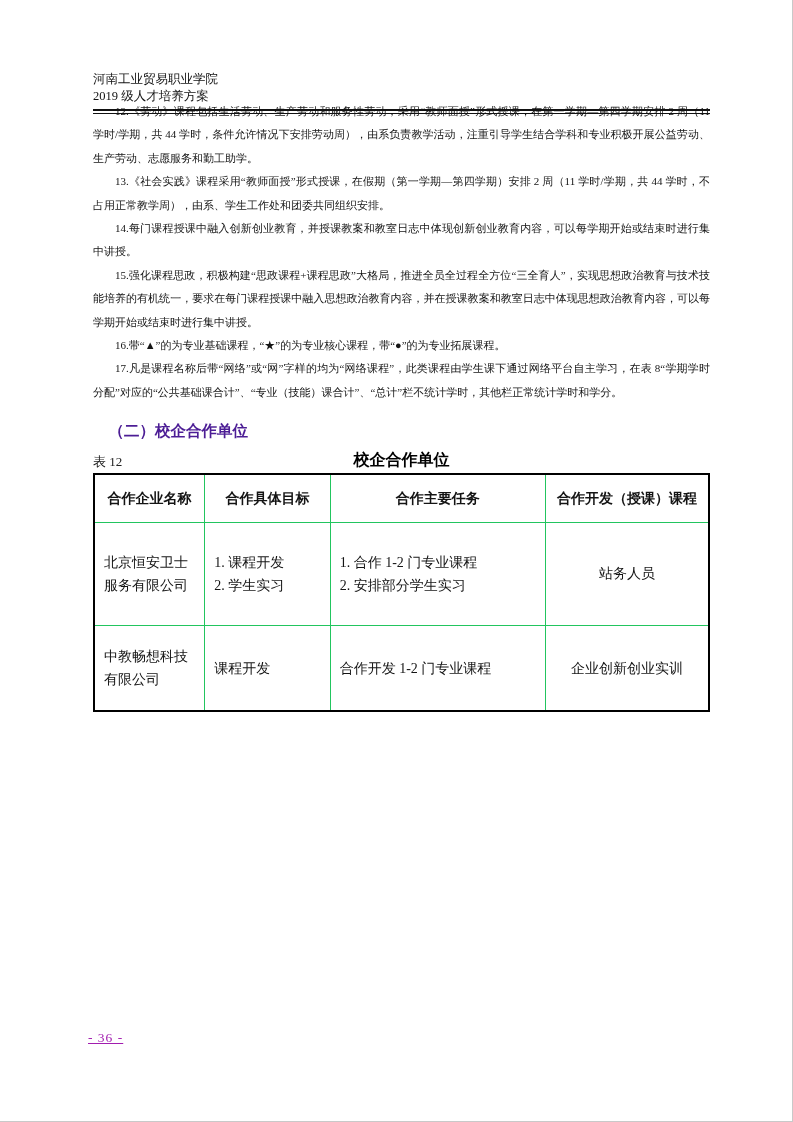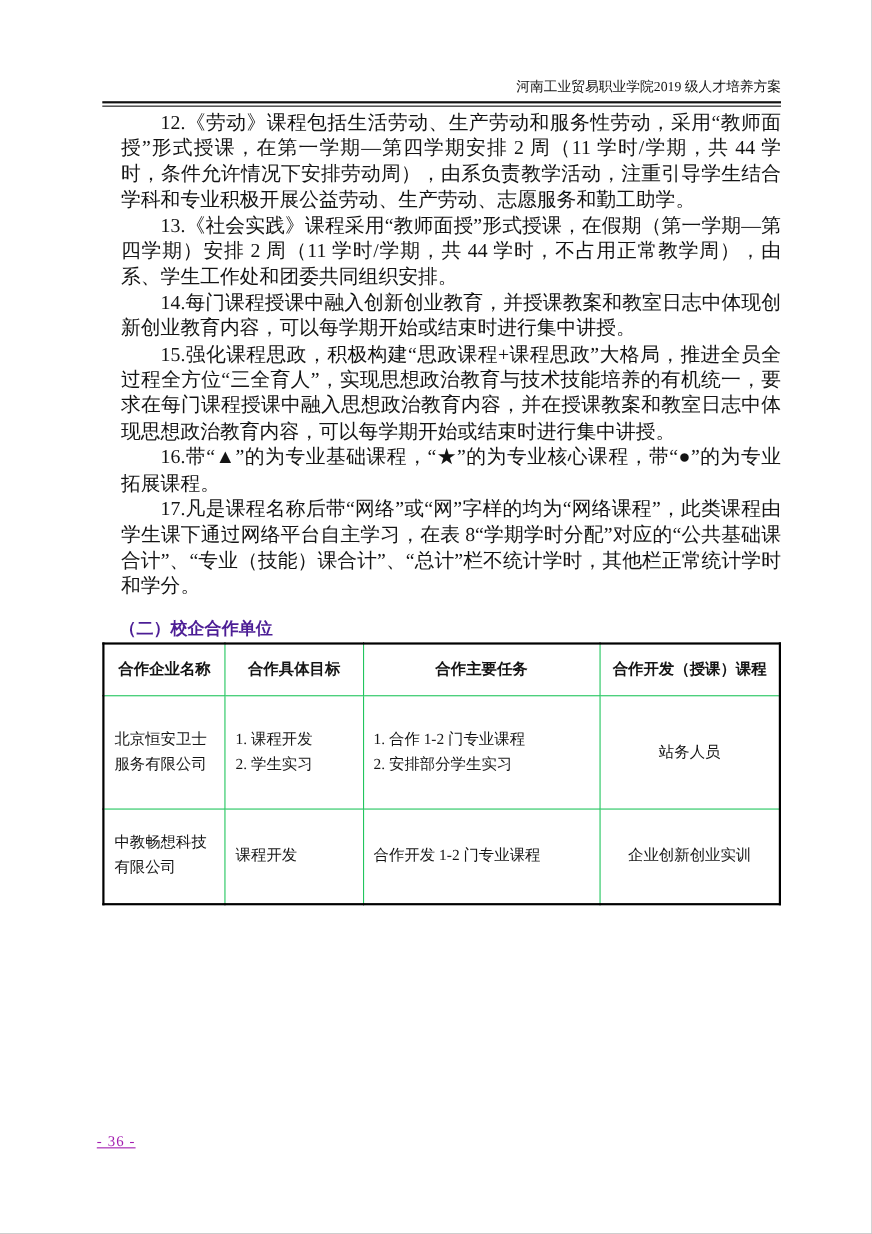--- a/index.html
+++ b/index.html
@@ -8,34 +8,34 @@
   .page {
     position:relative; width:793px; height:1122px; background:#ffffff;
     border-right:1px solid #c9c9c9; border-bottom:1px solid #c9c9c9;
     overflow:hidden;
   }
   
   .page-header {
     position:absolute; left:93px; top:71px; width:617px;
   }
   .page-header .hd-row {
-    display:flex; justify-content:flex-end; align-items:baseline;
-    font-size:12.5px; line-height:17px; color:#111;
+    display:flex; justify-content:flex-start; align-items:baseline;
+    font-size:12.5px; line-height:17px; color:#111;flex-direction:column;
   }
   .page-header .hd-rule-thick { margin-top:4px; height:0; border-top:2.5px solid #111; }
   .page-header .hd-rule-thin  { margin-top:1.5px; height:0; border-top:1px solid #111; }
 
   
   .content {
     position:absolute; left:93px; top:100px; width:617px;
   }
   .content p.body-par {
-    font-size:18px; line-height:23.4px;
+    font-size:11px; line-height:23.4px;
     text-align:justify; text-justify:inter-ideograph;
-    text-indent:2em; color:#141414;margin-left:17px;
+    text-indent:2em; color:#141414;
   }
   .section-heading {
     margin-top:15px; font-size:15.5px; line-height:23px;
     font-weight:bold; text-indent:1em; color:#4c1d95;
   }
   .caption-row {
     position:relative; margin-top:6px; height:24px;
   }
   .table-label {
     position:absolute; left:0; bottom:1px; font-size:13px; color:#222;
@@ -84,20 +84,24 @@
   <div class="content">
     <p class="body-par">12.《劳动》课程包括生活劳动、生产劳动和服务性劳动，采用“教师面授”形式授课，在第一学期—第四学期安排 2 周（11 学时/学期，共 44 学时，条件允许情况下安排劳动周），由系负责教学活动，注重引导学生结合学科和专业积极开展公益劳动、生产劳动、志愿服务和勤工助学。</p>
     <p class="body-par">13.《社会实践》课程采用“教师面授”形式授课，在假期（第一学期—第四学期）安排 2 周（11 学时/学期，共 44 学时，不占用正常教学周），由系、学生工作处和团委共同组织安排。</p>
     <p class="body-par">14.每门课程授课中融入创新创业教育，并授课教案和教室日志中体现创新创业教育内容，可以每学期开始或结束时进行集中讲授。</p>
     <p class="body-par">15.强化课程思政，积极构建“思政课程+课程思政”大格局，推进全员全过程全方位“三全育人”，实现思想政治教育与技术技能培养的有机统一，要求在每门课程授课中融入思想政治教育内容，并在授课教案和教室日志中体现思想政治教育内容，可以每学期开始或结束时进行集中讲授。</p>
     <p class="body-par">16.带“▲”的为专业基础课程，“★”的为专业核心课程，带“●”的为专业拓展课程。</p>
     <p class="body-par">17.凡是课程名称后带“网络”或“网”字样的均为“网络课程”，此类课程由学生课下通过网络平台自主学习，在表 8“学期学时分配”对应的“公共基础课合计”、“专业（技能）课合计”、“总计”栏不统计学时，其他栏正常统计学时和学分。</p>
 
     <div class="section-heading">（二）校企合作单位</div>
 
+    <div class="caption-row">
+      <span class="table-label">表 12</span>
+      <div class="table-caption">校企合作单位</div>
+    </div>
 
     <table class="coop">
       <colgroup>
         <col class="c1">
           <col class="c2">
           <col class="c3">
           <col class="c4">
       </colgroup>
       <thead>
         <tr>

